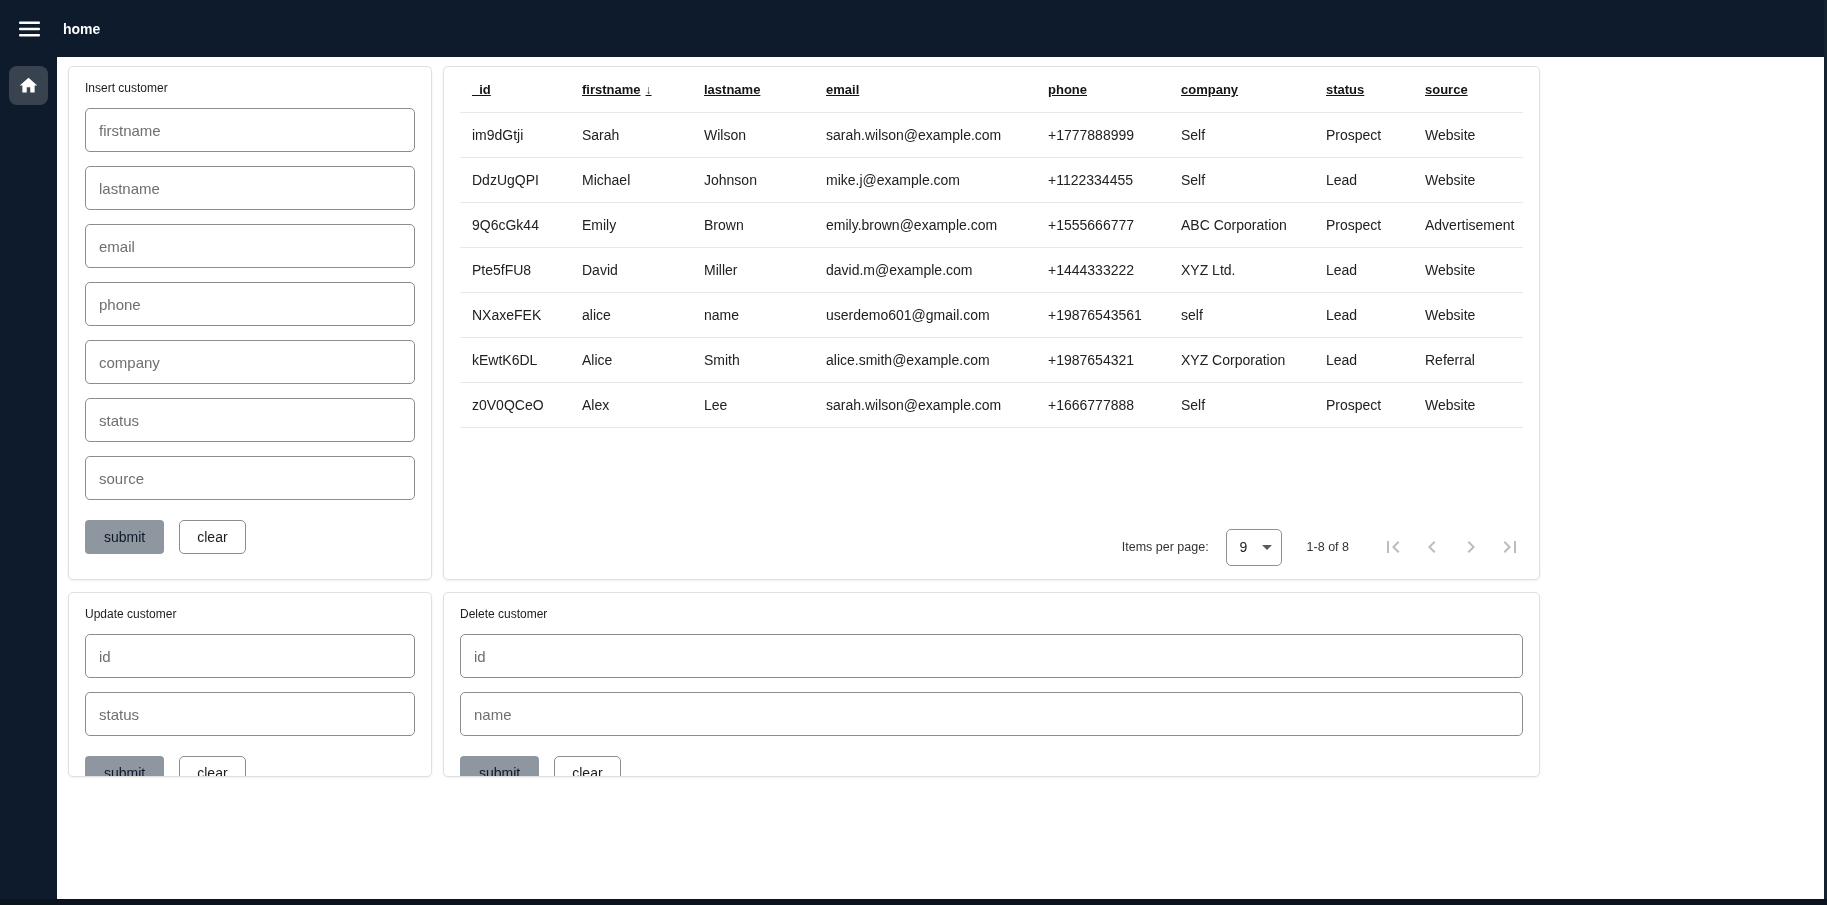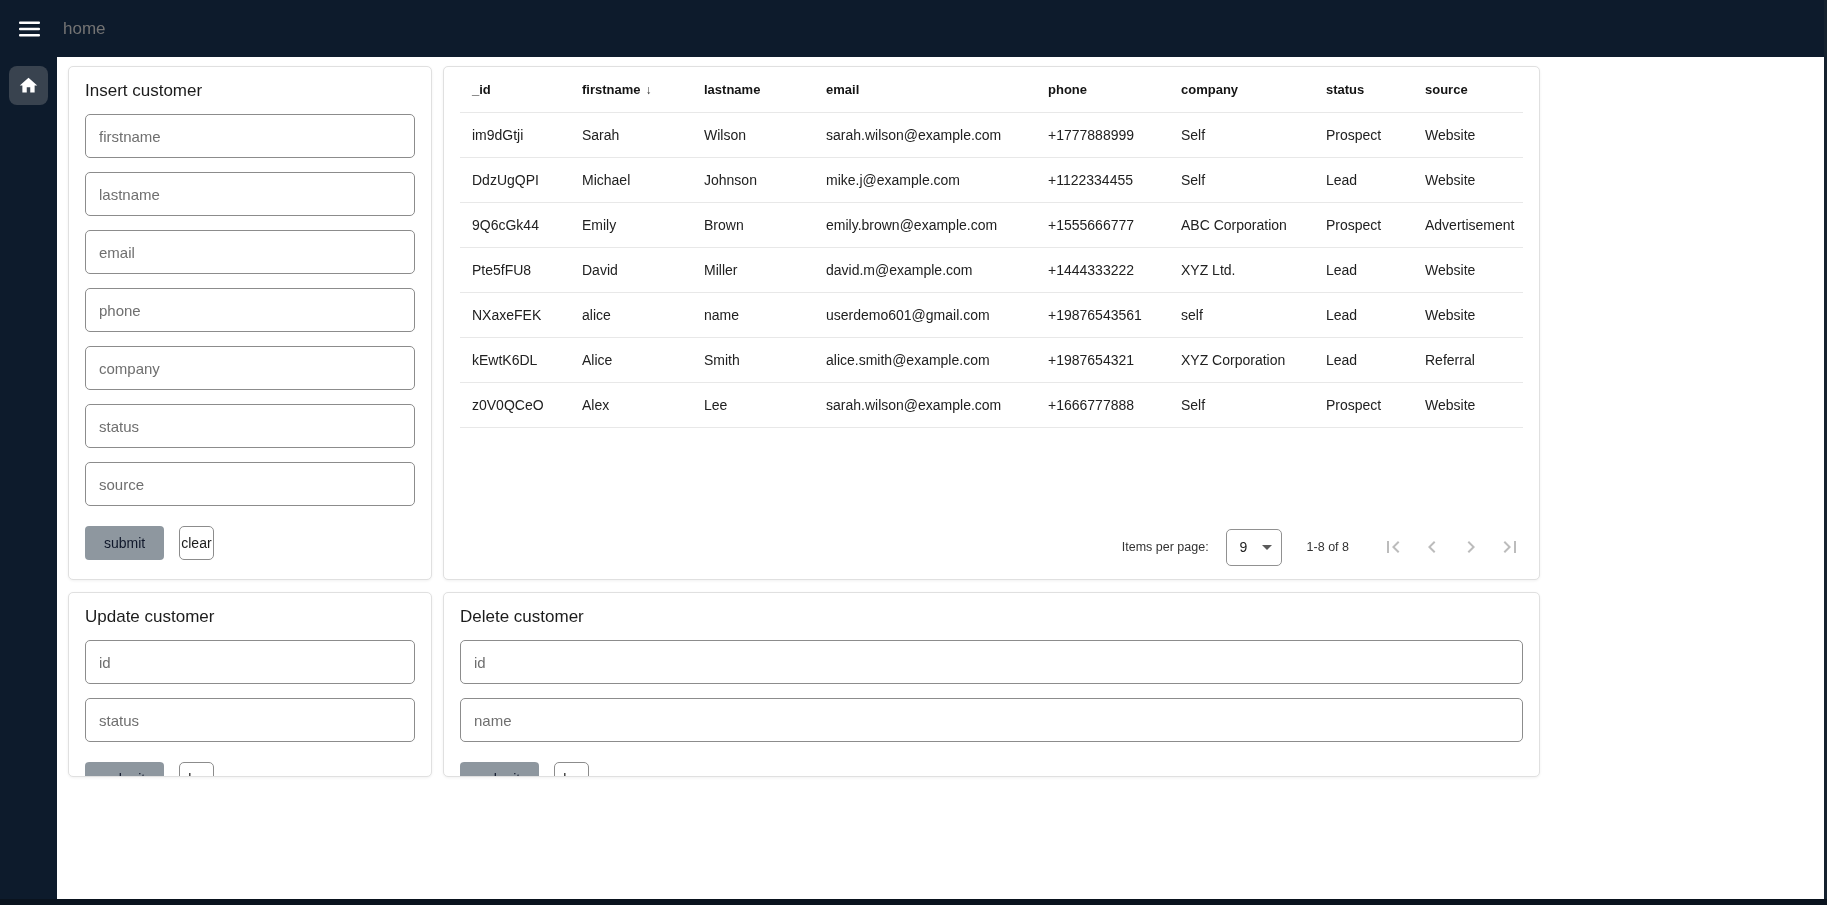--- a/index.html
+++ b/index.html
@@ -24,61 +24,61 @@
   }
   
   .topbar{
     position:absolute;top:0;left:0;width:1827px;height:57px;
     background:var(--topbar-bg);display:flex;align-items:center;z-index:6;
   }
   .menu-btn{
     width:40px;height:40px;margin-left:9px;border:none;background:transparent;
     display:flex;align-items:center;justify-content:center;cursor:pointer;border-radius:50%;
   }
-  .topbar-title{margin-left:14px;font-size:17px;color:#737373;}
+  .topbar-title{margin-left:14px;font-size:14px;color:#ffffff;font-weight:bold;}
   
   .sidebar{
     position:absolute;top:57px;left:0;width:57px;height:848px;
     background:var(--sidebar-bg);z-index:5;
   }
   .home-btn{
     width:39px;height:39px;margin:9px 0 0 9px;border:none;border-radius:8px;
     background:var(--home-button-bg);display:flex;align-items:center;justify-content:center;cursor:pointer;
   }
   
   .card{
     position:absolute;background:#fff;border:1px solid var(--card-border);
     border-radius:5px;box-shadow:0 1px 3px rgba(0,0,0,.06);
   }
-  .card h2{margin:14px 16px 13px;font-size:17px;font-weight:400;color:#1c1c1c;}
+  .card h2{margin:14px 16px 13px;font-size:12px;font-weight:400;color:#1c1c1c;}
   .insert-card{left:68px;top:66px;width:364px;height:514px;}
   .table-card{left:443px;top:66px;width:1097px;height:514px;}
   .update-card{left:68px;top:592px;width:364px;height:185px;overflow:hidden;}
   .delete-card{left:443px;top:592px;width:1097px;height:185px;overflow:hidden;}
   
   .field{
     display:block;width:calc(100% - 32px);height:44px;margin:0 16px 14px;
     border:1px solid var(--input-border);border-radius:5px;padding:0 13px;
     font-size:15px;font-family:inherit;color:#222;background:#fff;outline:none;
   }
   .field::placeholder{color:var(--placeholder);opacity:1;}
   .btn-row{margin:20px 16px 0;display:flex;align-items:center;}
   .btn{height:34px;font-size:14px;font-family:inherit;cursor:pointer;}
   .btn.filled{background:var(--submit-button-bg);color:#0f172a;border:none;border-radius:4px;padding:0 19px;}
-  .btn.outline{background:#fff;color:#1c1c1c;border:1px solid var(--input-border);border-radius:5px;padding:0 1px;margin-left:15px;}
+  .btn.outline{background:#fff;color:#1c1c1c;border:1px solid var(--input-border);border-radius:5px;padding:0 17px;margin-left:15px;}
   
   .data-table{
     border-collapse:collapse;table-layout:fixed;width:calc(100% - 32px);margin:0 16px;
   }
   .data-table th,.data-table td{
     text-align:left;height:45px;padding:0 8px 0 12px;
     border-bottom:1px solid var(--row-divider);
     font-size:14px;color:#212121;white-space:nowrap;overflow:hidden;
   }
-  .data-table th{font-size:13px;font-weight:700;color:#141414;cursor:pointer;}
+  .data-table th{font-size:13px;font-weight:700;color:#141414;cursor:pointer;text-decoration:underline;}
   .sort-arrow{margin-left:5px;font-size:12px;font-weight:400;color:#333;}
   
   .paginator{
     position:absolute;right:10px;bottom:12px;height:40px;
     display:flex;align-items:center;font-size:12.5px;color:#333;
   }
   .pp-label{margin-right:17px;}
   .page-size{
     width:56px;height:37px;border:1px solid #919191;border-radius:5px;
     display:flex;align-items:center;justify-content:space-between;

